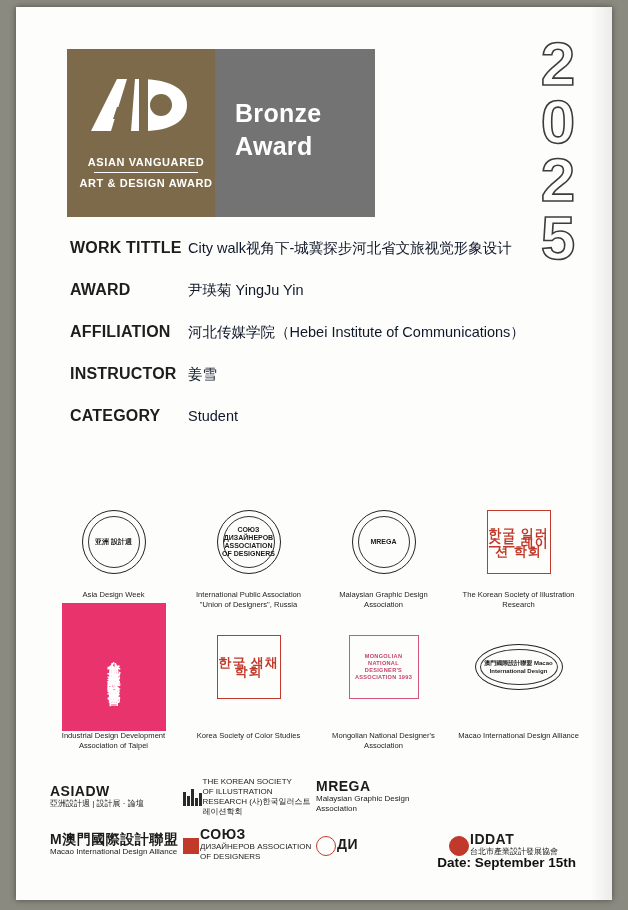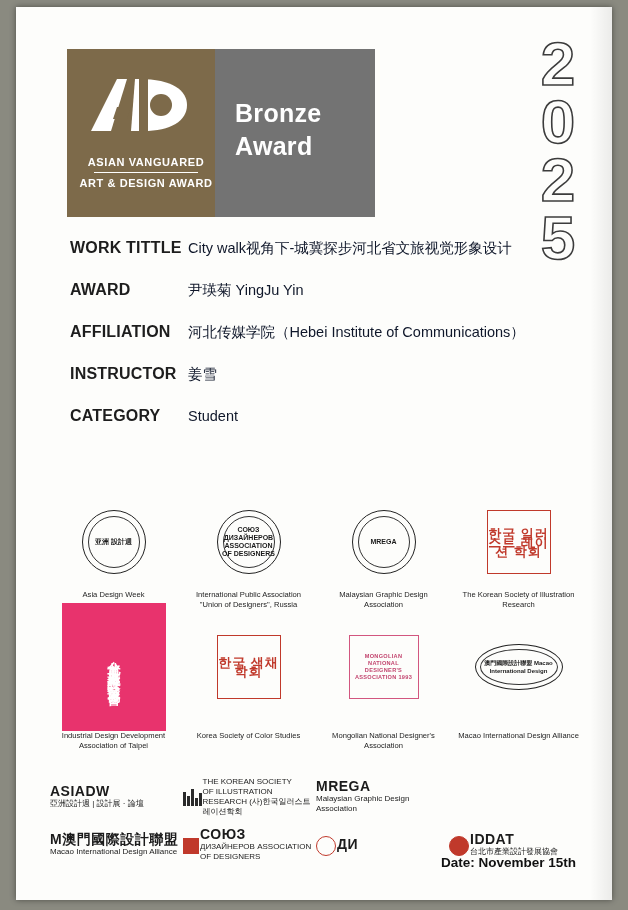--- a/index.html
+++ b/index.html
@@ -504,16 +504,16 @@
         <div class="logo-cell">
           <span class="circ-dot" style="background:#c0392b"></span>
           <div class="lg-txt">
             <b>IDDAT</b><br>
             <span>台北市產業設計發展協會</span>
           </div>
         </div>
       </div>
     </div>
 
-    <div class="date">Date: November 15th</div>
+    <div class="date">Date: September 15th</div>
 
   </div>
 </div>
 
 </body></html>

